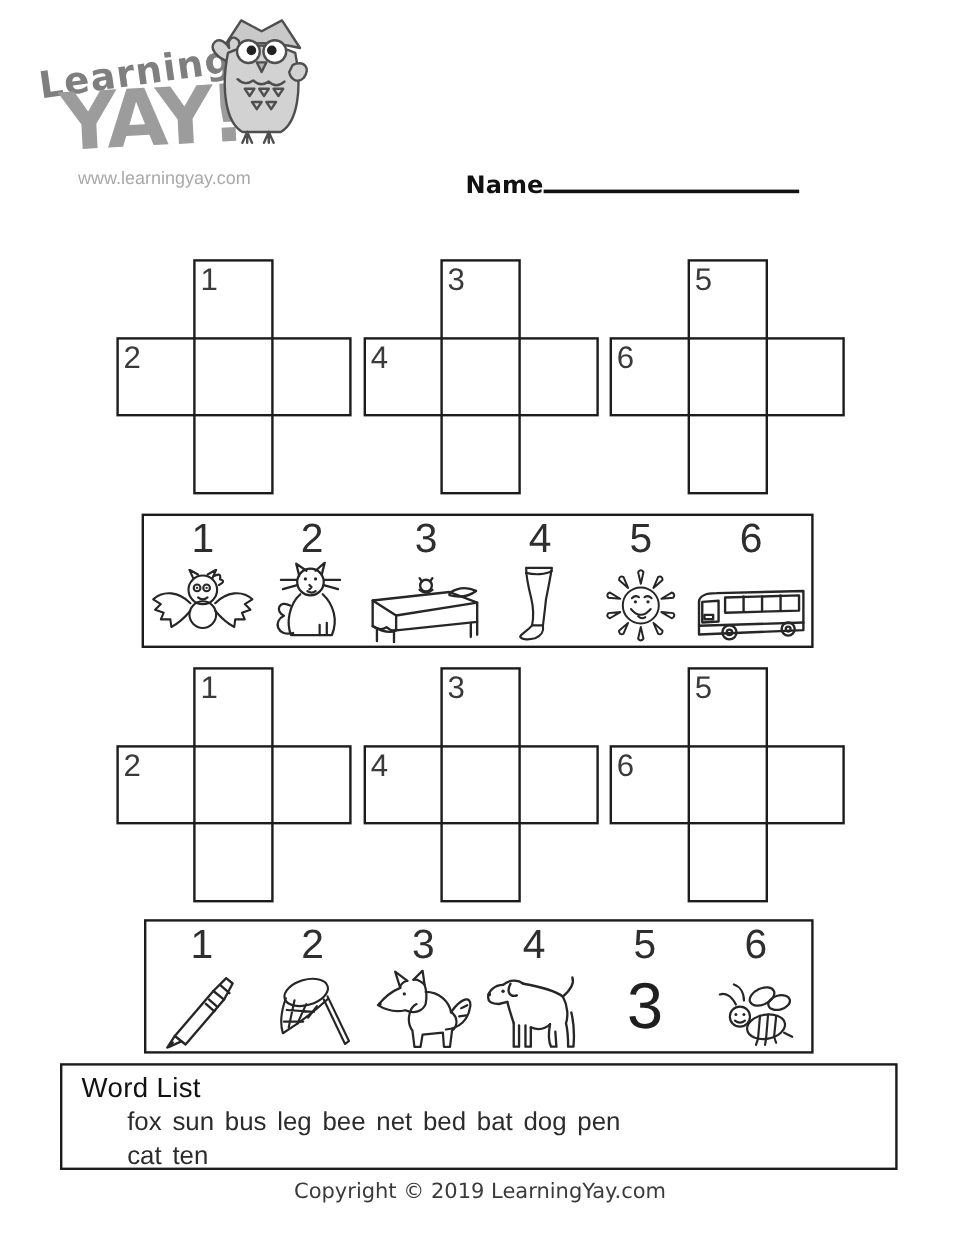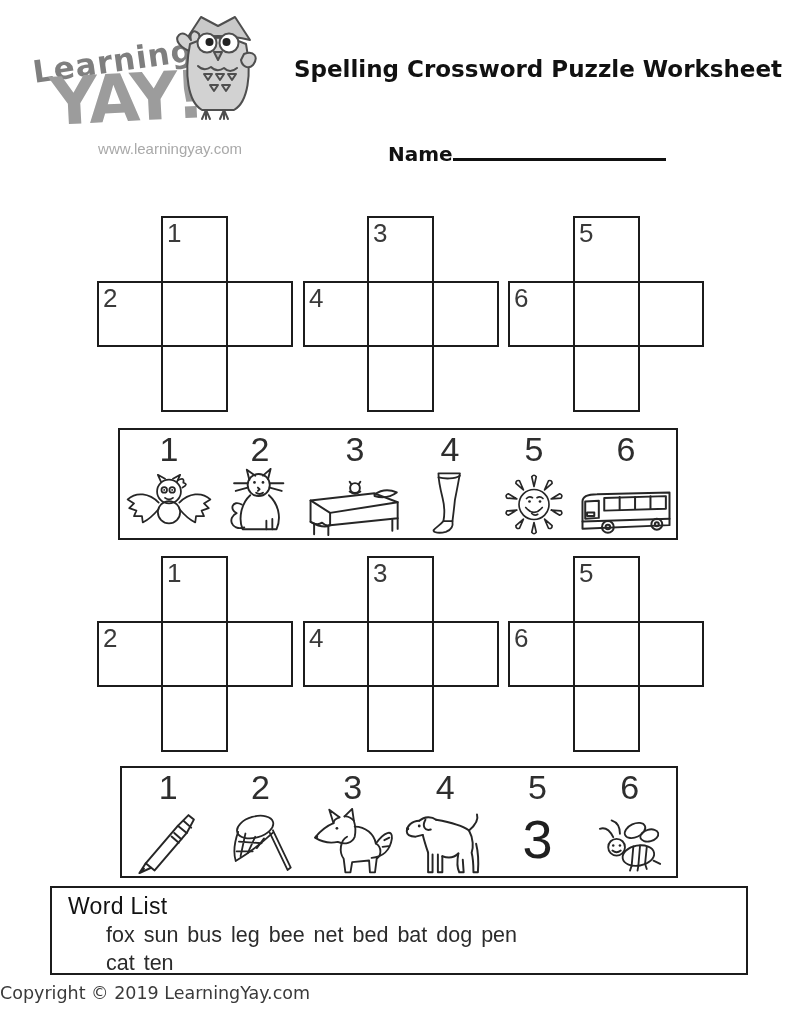--- a/index.html
+++ b/index.html
@@ -5,21 +5,21 @@
   html,body{margin:0;padding:0;background:#ffffff;}
   .page{position:relative;width:800px;height:1035px;background:#fff;overflow:hidden;
         font-family:"Liberation Sans",sans-serif;color:#1c1c1c;}
 
   
   .logo{position:absolute;left:24px;top:12px;width:240px;height:150px;}
   .logo-learning{position:absolute;left:8px;top:30px;font-family:"DejaVu Sans",sans-serif;
         font-size:31px;font-weight:700;color:#7f7f7f;transform:rotate(-8deg);letter-spacing:1px;}
   .logo-yay{position:absolute;left:26px;top:48px;font-family:"DejaVu Sans",sans-serif;
         font-size:66px;font-weight:800;color:#9c9c9c;letter-spacing:-3px;transform:rotate(-3deg);}
-  .logo-url{position:absolute;left:8px;top:128px;width:210px;text-align:right;
+  .logo-url{position:absolute;left:8px;top:128px;width:210px;text-align:center;
         font-size:15px;color:#a9a9a9;}
   .owl{position:absolute;left:150px;top:-2px;}
 
   
   .title{position:absolute;left:288px;top:56px;width:500px;margin:0;text-align:center;
         font-family:"DejaVu Sans",sans-serif;font-size:23px;font-weight:600;color:#111;}
   .name-row{position:absolute;left:388px;top:134px;font-family:"DejaVu Sans",sans-serif;
         font-size:20px;font-weight:600;color:#111;white-space:nowrap;}
   .name-line{display:inline-block;width:213px;border-bottom:3px solid #111;height:24px;}
   .instruction{position:absolute;left:26px;top:172px;width:752px;font-size:21.5px;
@@ -40,21 +40,21 @@
   .art *{stroke:#262626;stroke-width:2.2;fill:none;stroke-linecap:round;stroke-linejoin:round;}
   .art .dot{fill:#262626;stroke:none;}
 
   
   .wordbox{position:absolute;left:50px;top:886px;width:698px;height:89px;border:2px solid #1c1c1c;
         box-sizing:border-box;padding:5px 0 12px 16px;}
   .wordbox-title{font-size:23px;color:#111;font-weight:500;letter-spacing:0.3px;}
   .word-row{margin-left:38px;margin-top:3px;display:flex;gap:9px;font-size:21.5px;color:#2b2b2b;}
 
   
-  .footer{position:absolute;left:0;top:982px;width:100%;
+  .footer{position:absolute;left:0;top:982px;width:100%;text-align:center;
         font-family:"DejaVu Sans",sans-serif;font-size:17.5px;color:#3a3a3a;line-height:1.3;}
 
   
   .owl .ln{stroke:#4f4f4f;stroke-width:2;stroke-linecap:round;stroke-linejoin:round;}
 </style>
 </head>
 <body>
 
 <div class="page">
 
@@ -71,21 +71,20 @@
       <circle cx="35.5" cy="32" r="4" fill="#222222"></circle>
       <circle cx="52.5" cy="32" r="4" fill="#222222"></circle>
       <path class="ln" d="M40 42 L48 42 L44 50 Z" fill="#b5b5b5"></path>
       <path class="ln" d="M24 56 q6 6 13 1 q6 6 13 1 q6 6 13 0" fill="none"></path>
       <path class="ln" d="M30 64 h8 l-4 6 z M42 64 h8 l-4 6 z M54 64 h8 l-4 6 z M36 75 h8 l-4 6 z M48 75 h8 l-4 6 z" fill="none"></path>
       <path class="ln" d="M32 100 l-4 9 M32 100 v9 M32 100 l4 9 M50 100 l-4 9 M50 100 v9 M50 100 l4 9" fill="none"></path>
     </svg>
     <div class="logo-url">www.learningyay.com</div>
   </div>
 
-  <h1 class="title">Spelling Crossword Puzzle Worksheet</h1>
   <div class="name-row">
     <span>Name</span><span class="name-line"></span>
   </div>
 
   <div class="grect" style="left:161px;top:216px;width:67px;height:196px;"></div>
   <div class="grect" style="left:97px;top:281px;width:196px;height:66px;"></div>
   <div class="grect" style="left:367px;top:216px;width:67px;height:196px;"></div>
   <div class="grect" style="left:303px;top:281px;width:196px;height:66px;"></div>
   <div class="grect" style="left:573px;top:216px;width:67px;height:196px;"></div>
   <div class="grect" style="left:508px;top:281px;width:196px;height:66px;"></div>

